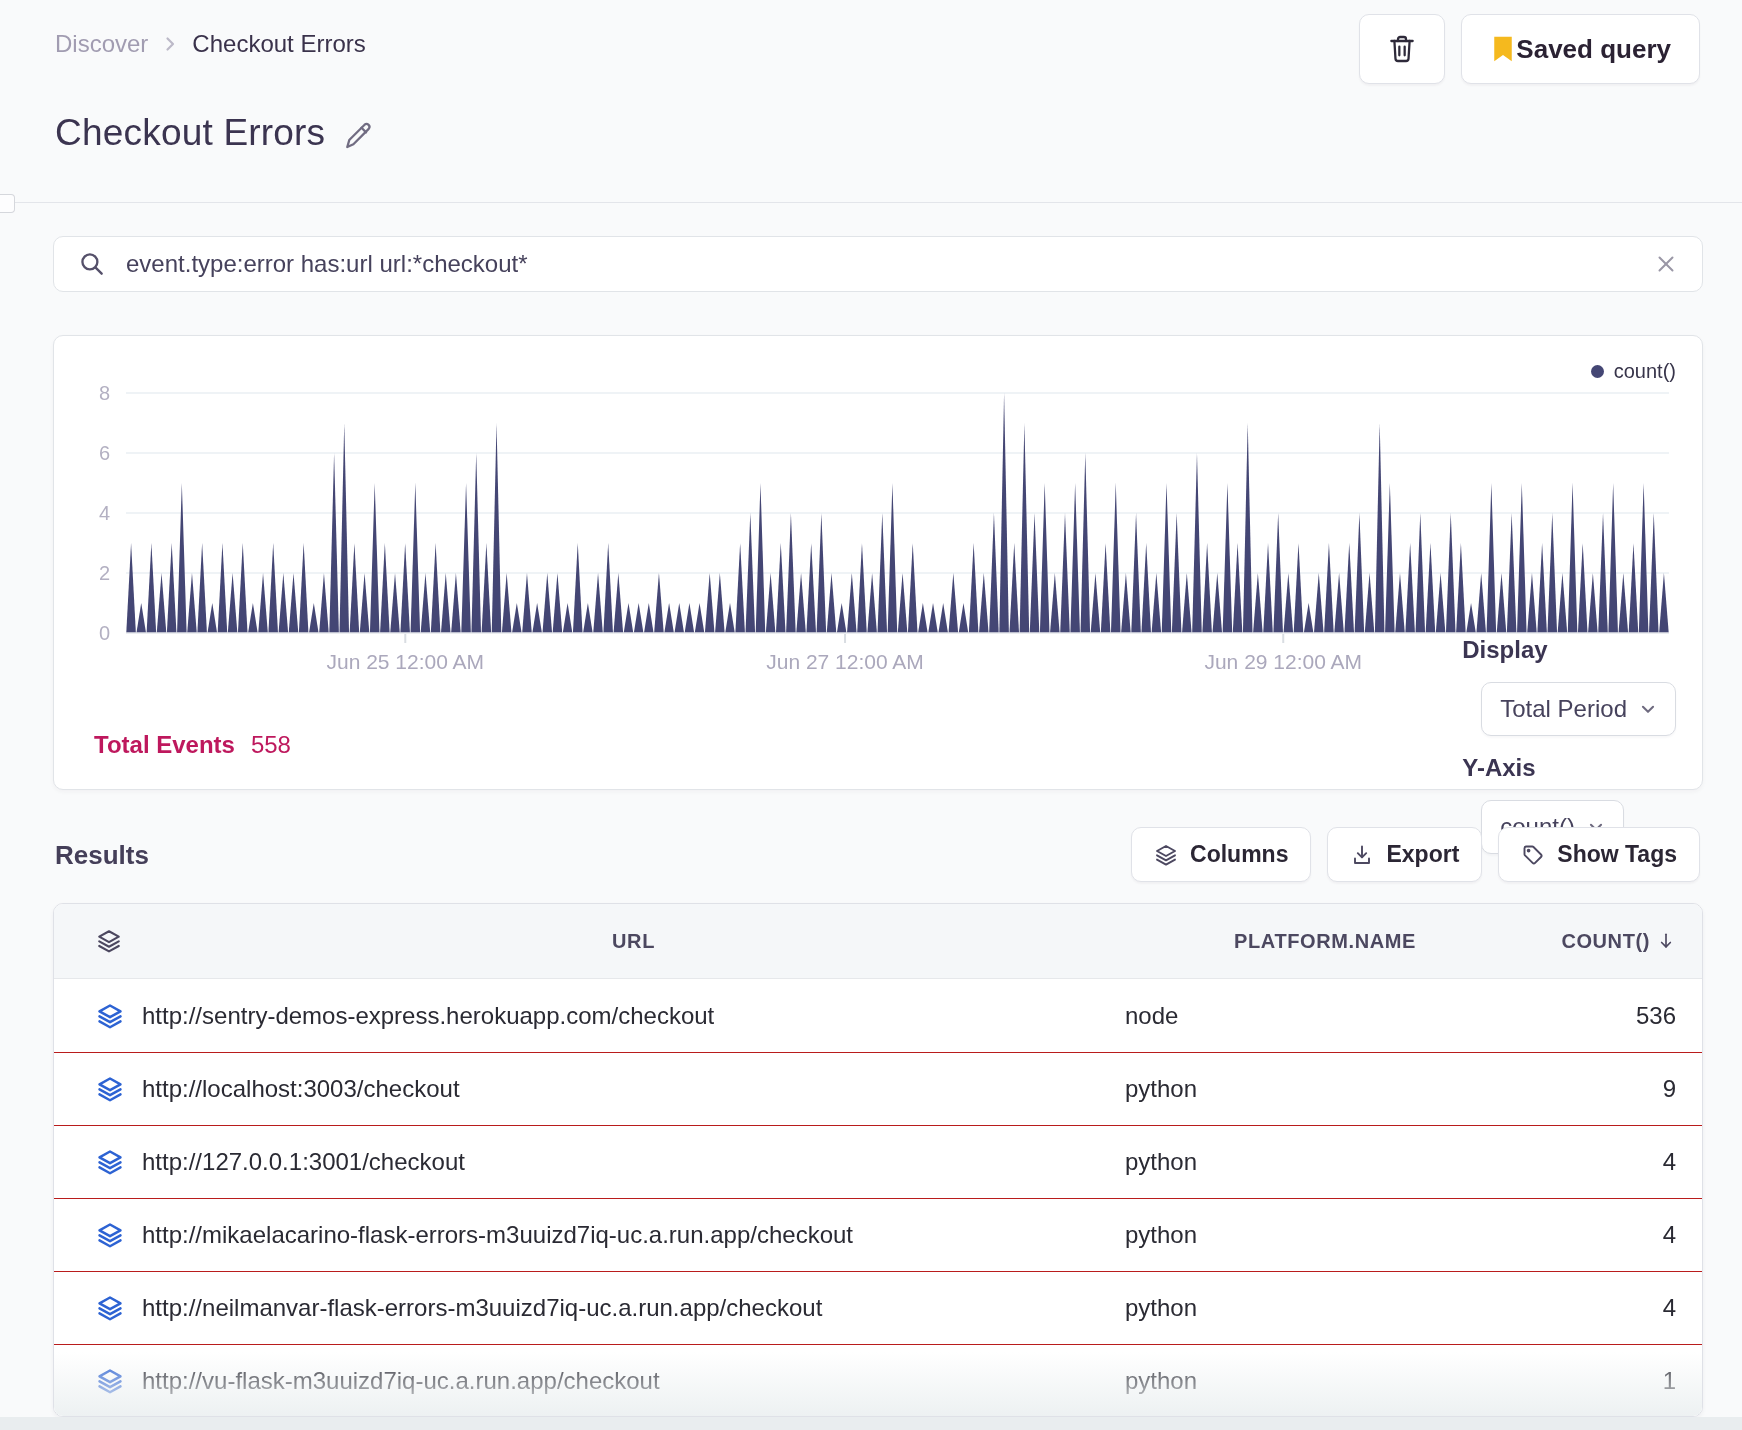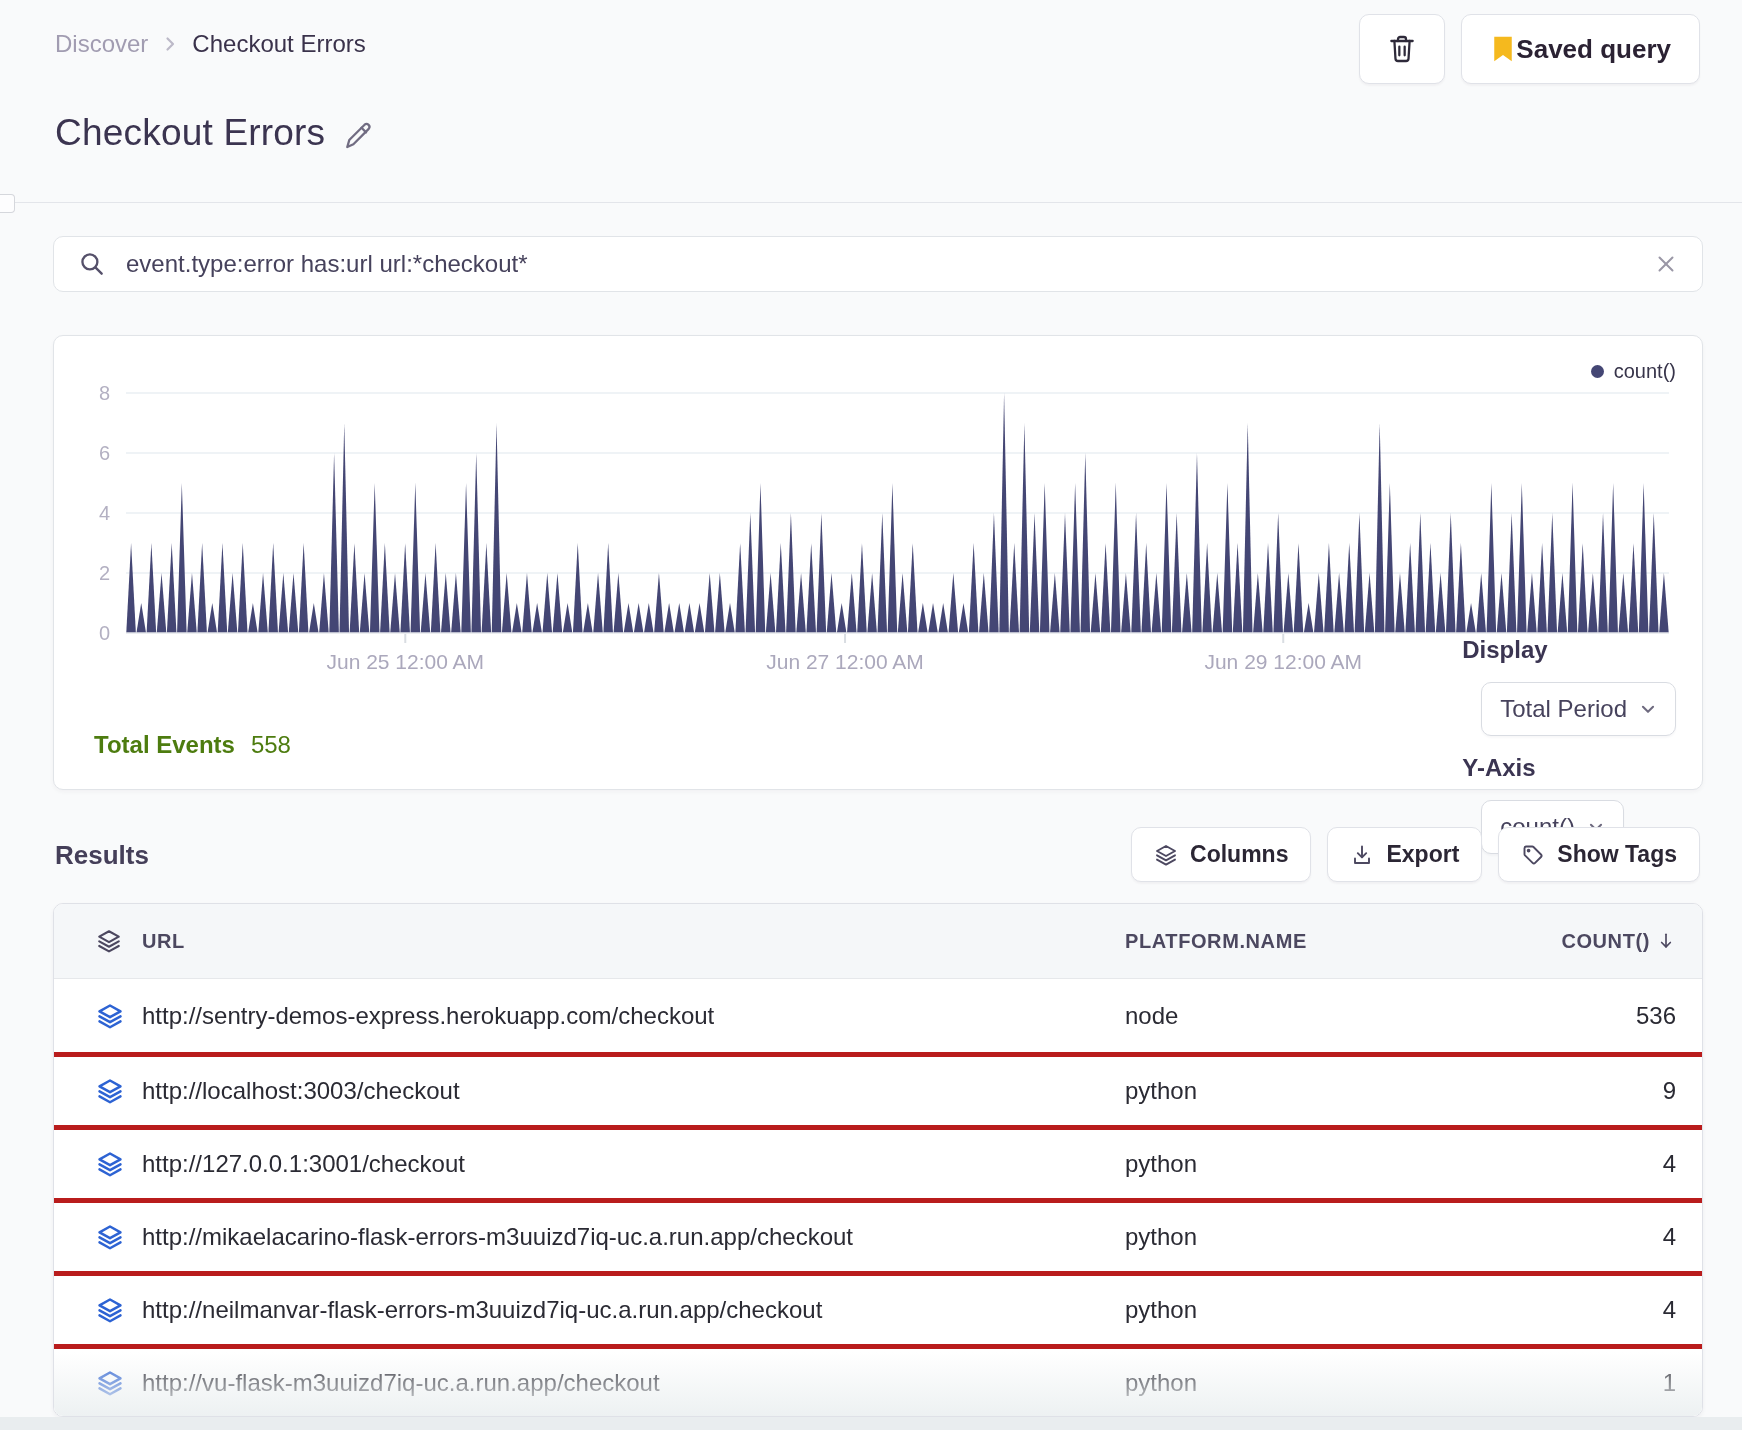--- a/index.html
+++ b/index.html
@@ -46,47 +46,47 @@
   
   .chart-panel { position:absolute; left:53px; top:335px; width:1650px; height:455px; background:#fff;
                  border:1px solid #E1E4E8; border-radius:10px; box-shadow:0 2px 4px rgba(43,34,51,0.04); }
   .legend { position:absolute; top:24px; right:26px; display:flex; align-items:center; gap:10px; }
   .legend-dot { width:13px; height:13px; border-radius:50%; background:#444674; }
   .legend-label { font-size:20px; color:#37344A; }
   .chart-svg { position:absolute; left:0; top:0; width:1648px; height:345px; }
 
   .chart-footer { position:absolute; left:40px; right:26px; bottom:16px; height:56px;
                   display:flex; align-items:center; justify-content:space-between; }
-  .totals { display:flex; align-items:flex-start; gap:16px; font-size:24px; color:#4d7c0f; }
+  .totals { display:flex; align-items:flex-start; gap:16px; font-size:24px; color:#be185d; }
   .totals .lbl { font-weight:bold; }
   .footer-controls { display:flex; align-items:flex-start; gap:18px;flex-direction:column; }
   .ctrl-label { font-size:24px; font-weight:bold; color:#3B3552; margin-right:2px; }
   .dropdown { height:54px; background:#fff; border:1px solid #D9DCE2; border-radius:10px;
               display:flex; align-items:center; gap:12px; padding:0 18px; font-size:24px; color:#46425C;
               cursor:pointer; box-shadow:0 2px 2px rgba(43,34,51,0.03);margin-left:19px; }
   .chev { color:#6E6A7F; }
 
   
   .results-heading { position:absolute; left:55px; top:840px; font-size:26px; font-weight:bold; color:#453F59; }
   .results-actions { position:absolute; right:42px; top:827px; display:flex; gap:16px; }
   .btn-sm { height:55px; padding:12px 22px; gap:12px; font-size:23px; font-weight:bold; color:#2B2634; }
   .btn-sm .bic { color:#4C4860; }
 
   
   .table-panel { position:absolute; left:53px; top:903px; width:1650px; height:514px; background:#fff;
                  border:1px solid #DFE1E7; border-radius:10px; overflow:hidden;
                  box-shadow:0 2px 4px rgba(43,34,51,0.05); }
   .thead { display:grid; grid-template-columns:46px 983px 400px 1fr; align-items:center;
            height:75px; padding:0 26px 0 42px; background:#F5F7F9; border-bottom:1px solid #E6E8EB;
-           font-size:20px; font-weight:bold; color:#4C4860; letter-spacing:0.6px; }
+           font-size:20px; font-weight:bold; color:#4C4860; letter-spacing:0.6px;text-align:center; }
   .thead .col-count { display:flex; align-items:center; justify-content:flex-end; gap:6px; }
   .thead-ic { color:#4C4860; }
   .sort-ic { color:#4C4860; }
   .trow { display:grid; grid-template-columns:46px 983px 400px 1fr; align-items:center;
-          height:73px; padding:0 26px 0 42px; font-size:24px; color:#2A2A33; border-top:5px solid #b91c1c;
+          height:73px; padding:0 26px 0 42px; font-size:24px; color:#2A2A33; border-top:1px solid #b91c1c;
           background:#fff; }
   .trow:first-child { border-top:none; }
   .cell-count { text-align:right; }
   .row-ic { color:#2D63D3; }
   .cell-url, .cell-platform { overflow:hidden; white-space:nowrap; text-overflow:ellipsis; padding-right:20px; }
   .table-fade { position:absolute; left:0; right:0; bottom:0; height:64px; pointer-events:none;
                 background:linear-gradient(180deg, rgba(237,241,242,0) 0%, #EDF1F2 100%); }
   .bottom-strip { position:absolute; left:0; right:0; top:1417px; bottom:0; background:#E9EDEF; }
 </style>
 </head>

